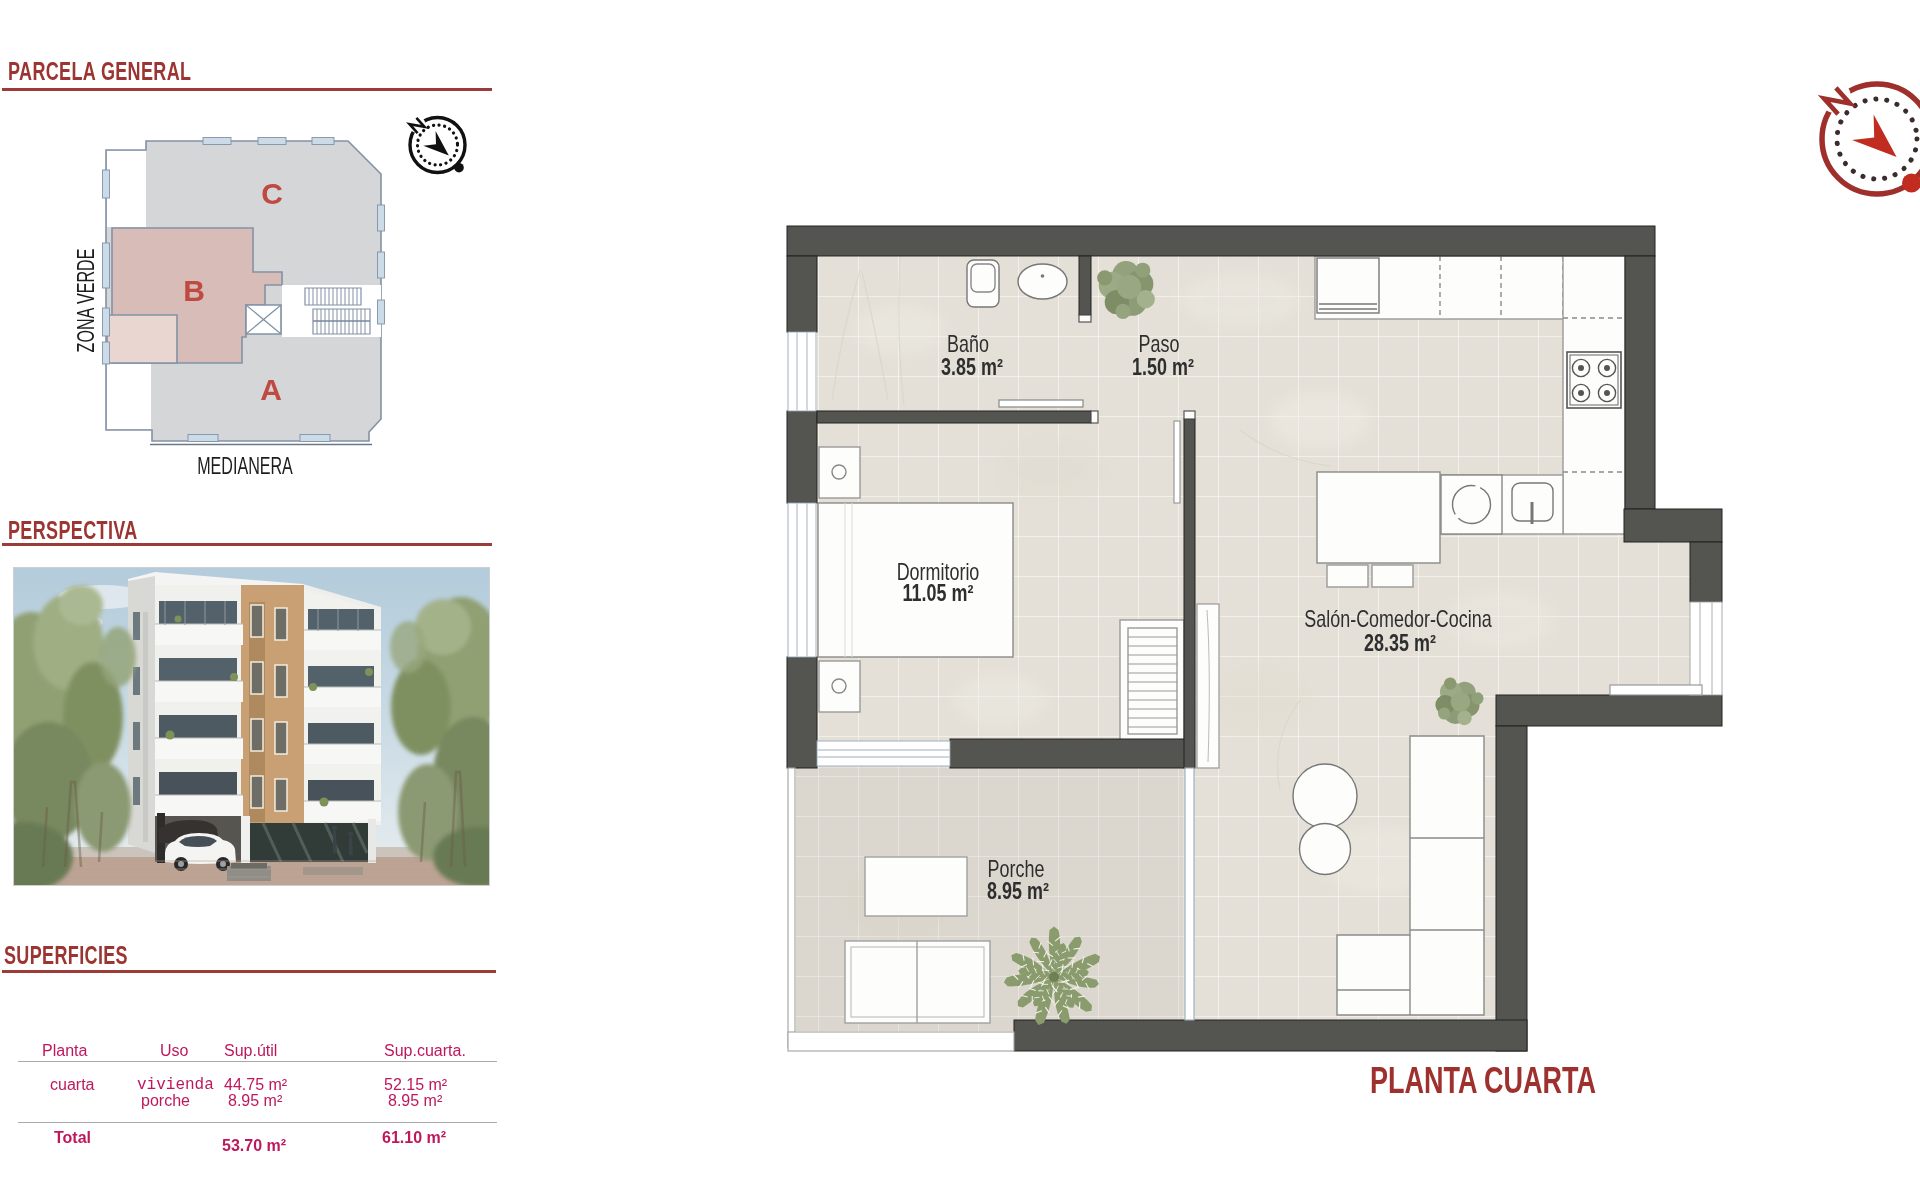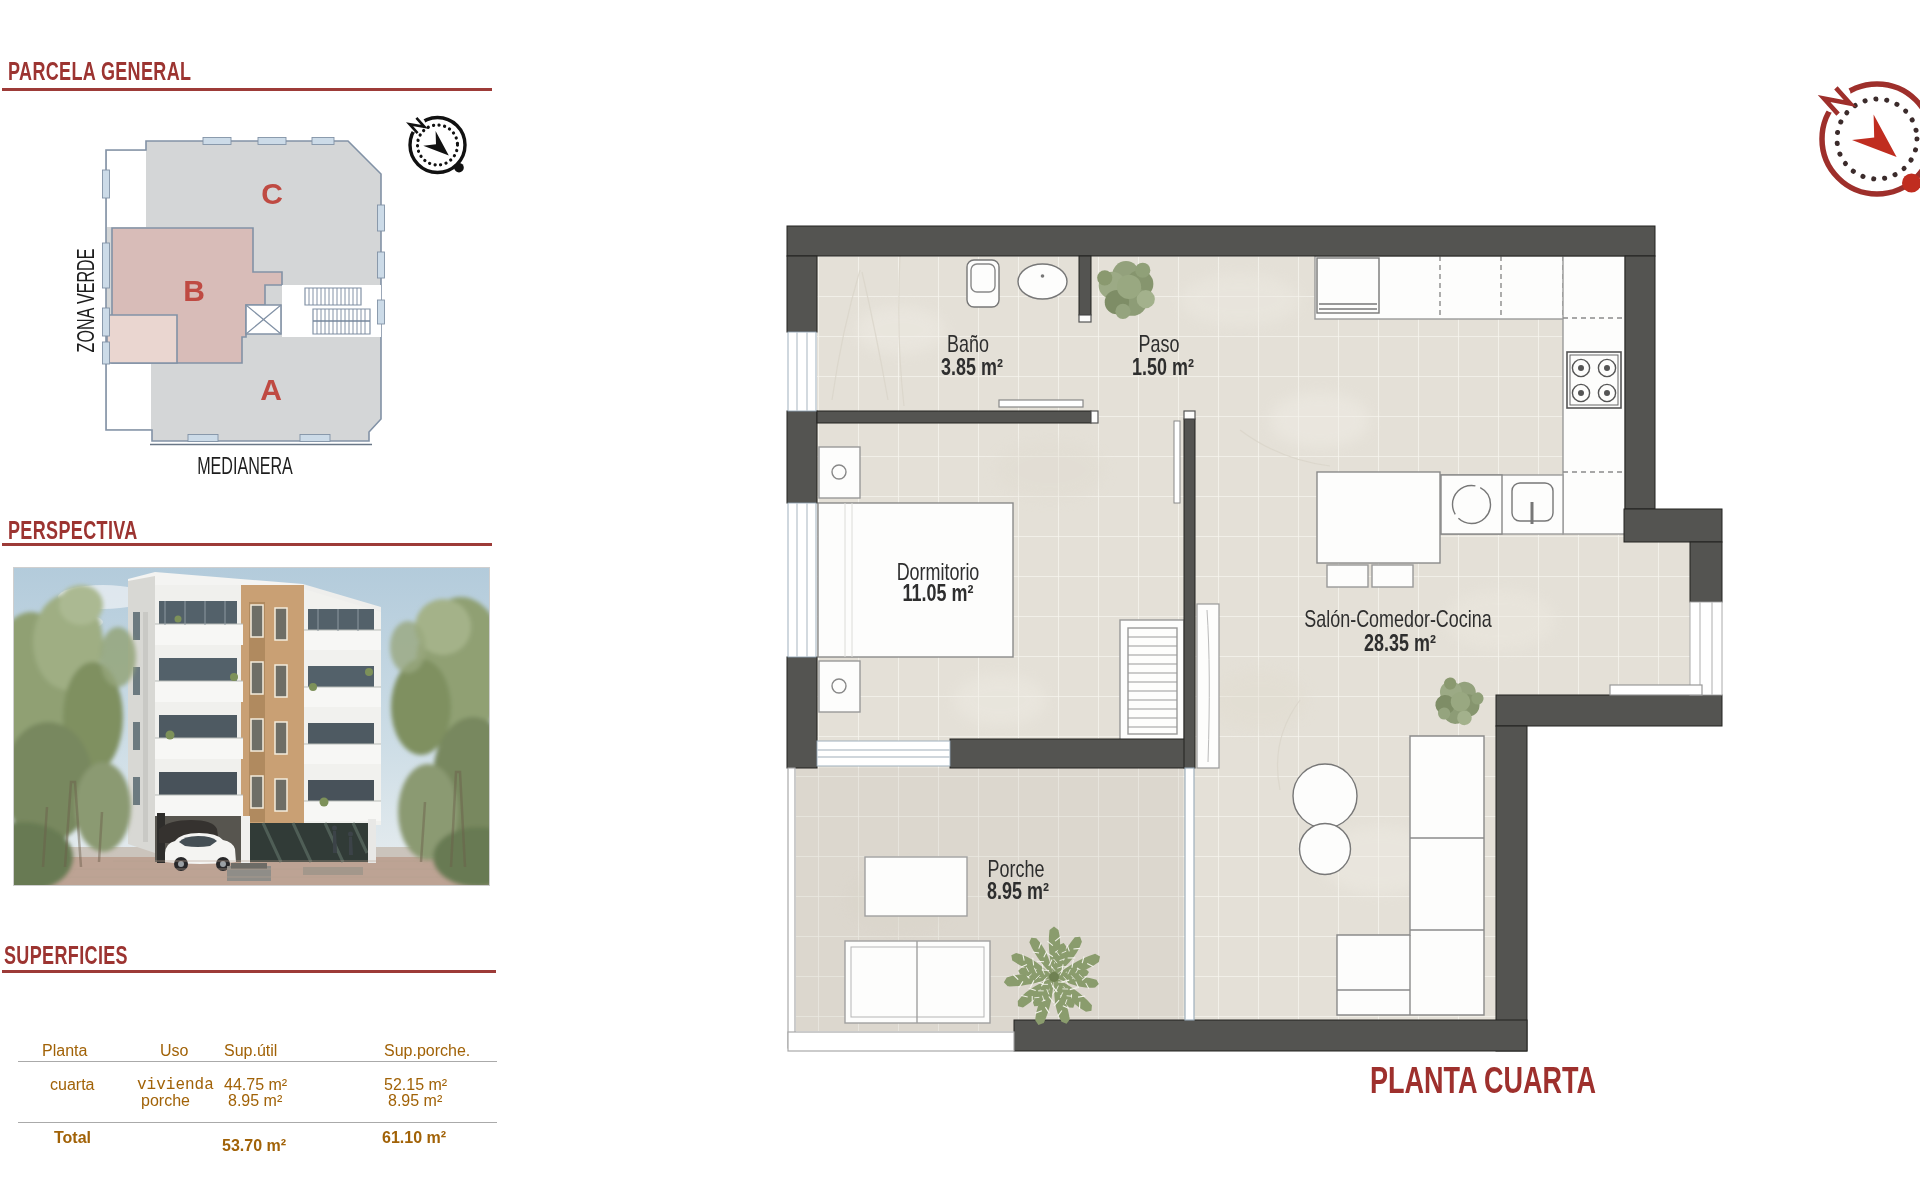--- a/index.html
+++ b/index.html
@@ -2,39 +2,39 @@
 <html><head>
 <meta charset="utf-8">
 <style>
   html,body{margin:0;padding:0;background:#fff;}
   body{width:1920px;height:1200px;position:relative;overflow:hidden;
        font-family:"Liberation Sans",sans-serif;}
   .abs{position:absolute;}
   .title{font-weight:bold;font-size:25px;color:#9c3431;transform:scaleX(.72);
          transform-origin:left center;white-space:nowrap;letter-spacing:.5px;}
   .rline{background:#9d3b38;height:3px;}
-  .tcell{font-size:16px;color:#a16207;white-space:nowrap;}
+  .tcell{font-size:16px;color:#be185d;white-space:nowrap;}
   .tr{text-align:left;}
 </style>
 </head>
 <body>
 
 <div class="abs title" style="left:8px;top:57px;">PARCELA GENERAL</div>
 <div class="abs rline" style="left:2px;top:88px;width:490px;"></div>
 
 <div class="abs title" style="left:8px;top:516px;">PERSPECTIVA</div>
 <div class="abs rline" style="left:2px;top:543px;width:490px;"></div>
 
 <div class="abs title" style="left:4px;top:941px;">SUPERFICIES</div>
 <div class="abs rline" style="left:2px;top:970px;width:494px;"></div>
 
 <div class="abs tcell" style="left:42px;top:1042px;">Planta</div>
 <div class="abs tcell" style="left:160px;top:1042px;">Uso</div>
 <div class="abs tcell tr" style="left:224px;top:1042px;width:100px;">Sup.útil</div>
-<div class="abs tcell tr" style="left:384px;top:1042px;width:100px;">Sup.porche.</div>
+<div class="abs tcell tr" style="left:384px;top:1042px;width:100px;">Sup.cuarta.</div>
 <div class="abs" style="left:18px;top:1061px;width:479px;height:1px;background:#aaa;"></div>
 <div class="abs tcell" style="left:50px;top:1076px;">cuarta</div>
 <div class="abs tcell" style="left:137px;top:1076px;font-family:Liberation Mono, monospace;">vivienda</div>
 <div class="abs tcell tr" style="left:224px;top:1076px;width:100px;">44.75 m²</div>
 <div class="abs tcell tr" style="left:384px;top:1076px;width:100px;">52.15 m²</div>
 <div class="abs tcell" style="left:141px;top:1092px;">porche</div>
 <div class="abs tcell tr" style="left:228px;top:1092px;width:100px;">8.95 m²</div>
 <div class="abs tcell tr" style="left:388px;top:1092px;width:96px;">8.95 m²</div>
 <div class="abs" style="left:18px;top:1122px;width:479px;height:1px;background:#aaa;"></div>
 <div class="abs tcell" style="left:54px;top:1129px;font-weight:bold;">Total</div>

